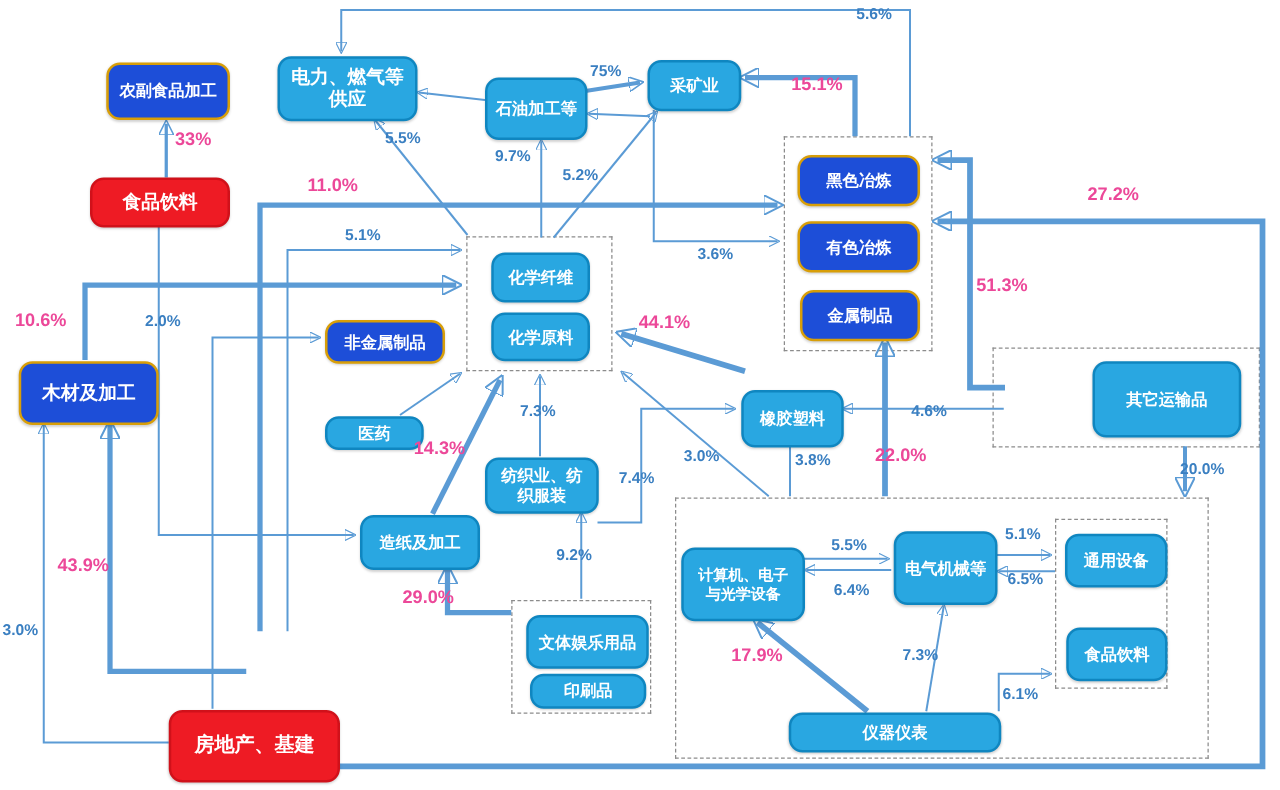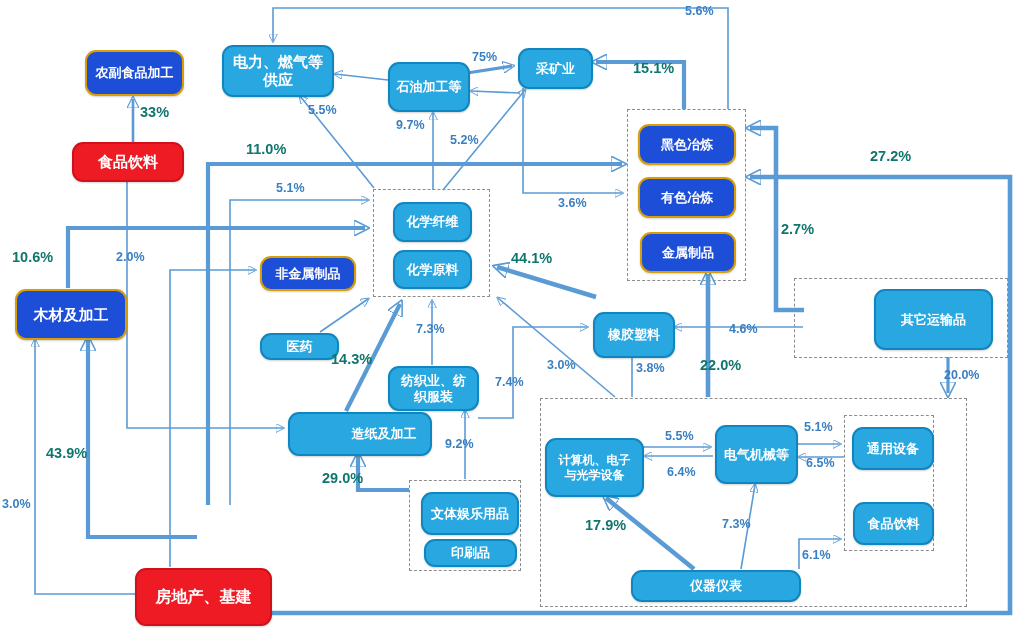--- a/index.html
+++ b/index.html
@@ -16,21 +16,21 @@
   .node{position:absolute;z-index:3;display:flex;align-items:center;justify-content:center;
         text-align:center;border-radius:11px;color:#fff;font-weight:bold;font-size:13px;
         line-height:1.18;white-space:pre-line;box-shadow:0 1px 2px rgba(0,0,0,0.18);}
   .node.blue{background:#29A7E1;border:2px solid #0F86C0;}
   .node.yellow{background:#1d4ed8;border:2px solid #D89E08;}
   .node.red{background:#EE1B24;border:2px solid #D0111A;}
   .node.lg{font-size:15px;}
   .node.xl{font-size:16px;}
   .node.sm{font-size:12px;}
   .pct{position:absolute;z-index:4;color:#3A7FC1;font-weight:600;font-size:12.5px;white-space:nowrap;}
-  .pct.b{color:#0f766e;font-weight:bold;font-size:14.5px;}
+  .pct.b{color:#ec4899;font-weight:bold;font-size:14.5px;}
 </style>
 </head>
 <body>
 
 <div id="canvas">
 
   <div class="group" style="left:627px;top:109px;width:117px;height:170px;"></div>
   <div class="group" style="left:373px;top:189px;width:115px;height:106px;"></div>
   <div class="group" style="left:794px;top:278px;width:212px;height:78px;"></div>
   <div class="group" style="left:540px;top:398px;width:425px;height:207px;"></div>
@@ -98,21 +98,21 @@
   <div class="node yellow" style="left:638px;top:124px;width:94px;height:37px;">黑色冶炼</div>
   <div class="node yellow" style="left:638px;top:177px;width:94px;height:37px;">有色冶炼</div>
   <div class="node yellow" style="left:640px;top:232px;width:92px;height:37px;">金属制品</div>
   <div class="node blue" style="left:393px;top:202px;width:75px;height:36px;">化学纤维</div>
   <div class="node blue" style="left:393px;top:250px;width:75px;height:35px;">化学原料</div>
   <div class="node yellow" style="left:260px;top:256px;width:92px;height:31px;">非金属制品</div>
   <div class="node blue" style="left:260px;top:333px;width:75px;height:23px;">医药</div>
   <div class="node blue" style="left:388px;top:366px;width:87px;height:41px;">纺织业、纺
 织服装</div>
   <div class="node yellow lg" style="left:15px;top:289px;width:108px;height:47px;">木材及加工</div>
-  <div class="node blue" style="left:288px;top:412px;width:92px;height:40px;padding-left:48px;">造纸及加工</div>
+  <div class="node blue" style="left:288px;top:412px;width:92px;height:40px;">造纸及加工</div>
   <div class="node red xl" style="left:135px;top:568px;width:133px;height:54px;">房地产、基建</div>
   <div class="node blue" style="left:593px;top:312px;width:78px;height:42px;">橡胶塑料</div>
   <div class="node blue" style="left:874px;top:289px;width:115px;height:57px;">其它运输品</div>
   <div class="node blue sm" style="left:545px;top:438px;width:95px;height:55px;">计算机、电子
 与光学设备</div>
   <div class="node blue" style="left:715px;top:425px;width:79px;height:55px;">电气机械等</div>
   <div class="node blue" style="left:852px;top:427px;width:78px;height:39px;">通用设备</div>
   <div class="node blue" style="left:853px;top:502px;width:77px;height:39px;">食品饮料</div>
   <div class="node blue" style="left:631px;top:570px;width:166px;height:28px;">仪器仪表</div>
   <div class="node blue" style="left:421px;top:492px;width:94px;height:39px;">文体娱乐用品</div>
@@ -122,21 +122,21 @@
   <span class="pct" style="left:685px;top:4px;text-align:center;">5.6%</span>
   <span class="pct b" style="left:633px;top:60px;">15.1%</span>
   <span class="pct" style="left:472px;top:50px;">75%</span>
   <span class="pct" style="left:308px;top:103px;">5.5%</span>
   <span class="pct" style="left:396px;top:118px;">9.7%</span>
   <span class="pct" style="left:450px;top:133px;">5.2%</span>
   <span class="pct" style="left:558px;top:196px;">3.6%</span>
   <span class="pct b" style="left:246px;top:141px;">11.0%</span>
   <span class="pct" style="left:276px;top:181px;">5.1%</span>
   <span class="pct b" style="left:870px;top:148px;">27.2%</span>
-  <span class="pct b" style="left:781px;top:221px;">2.7%</span>
+  <span class="pct b" style="left:781px;top:221px;">51.3%</span>
   <span class="pct b" style="left:12px;top:249px;">10.6%</span>
   <span class="pct" style="left:116px;top:250px;">2.0%</span>
   <span class="pct b" style="left:511px;top:250px;">44.1%</span>
   <span class="pct" style="left:416px;top:322px;">7.3%</span>
   <span class="pct b" style="left:331px;top:351px;">14.3%</span>
   <span class="pct" style="left:547px;top:358px;">3.0%</span>
   <span class="pct" style="left:495px;top:375px;">7.4%</span>
   <span class="pct" style="left:636px;top:361px;">3.8%</span>
   <span class="pct b" style="left:700px;top:357px;">22.0%</span>
   <span class="pct" style="left:729px;top:322px;">4.6%</span>

